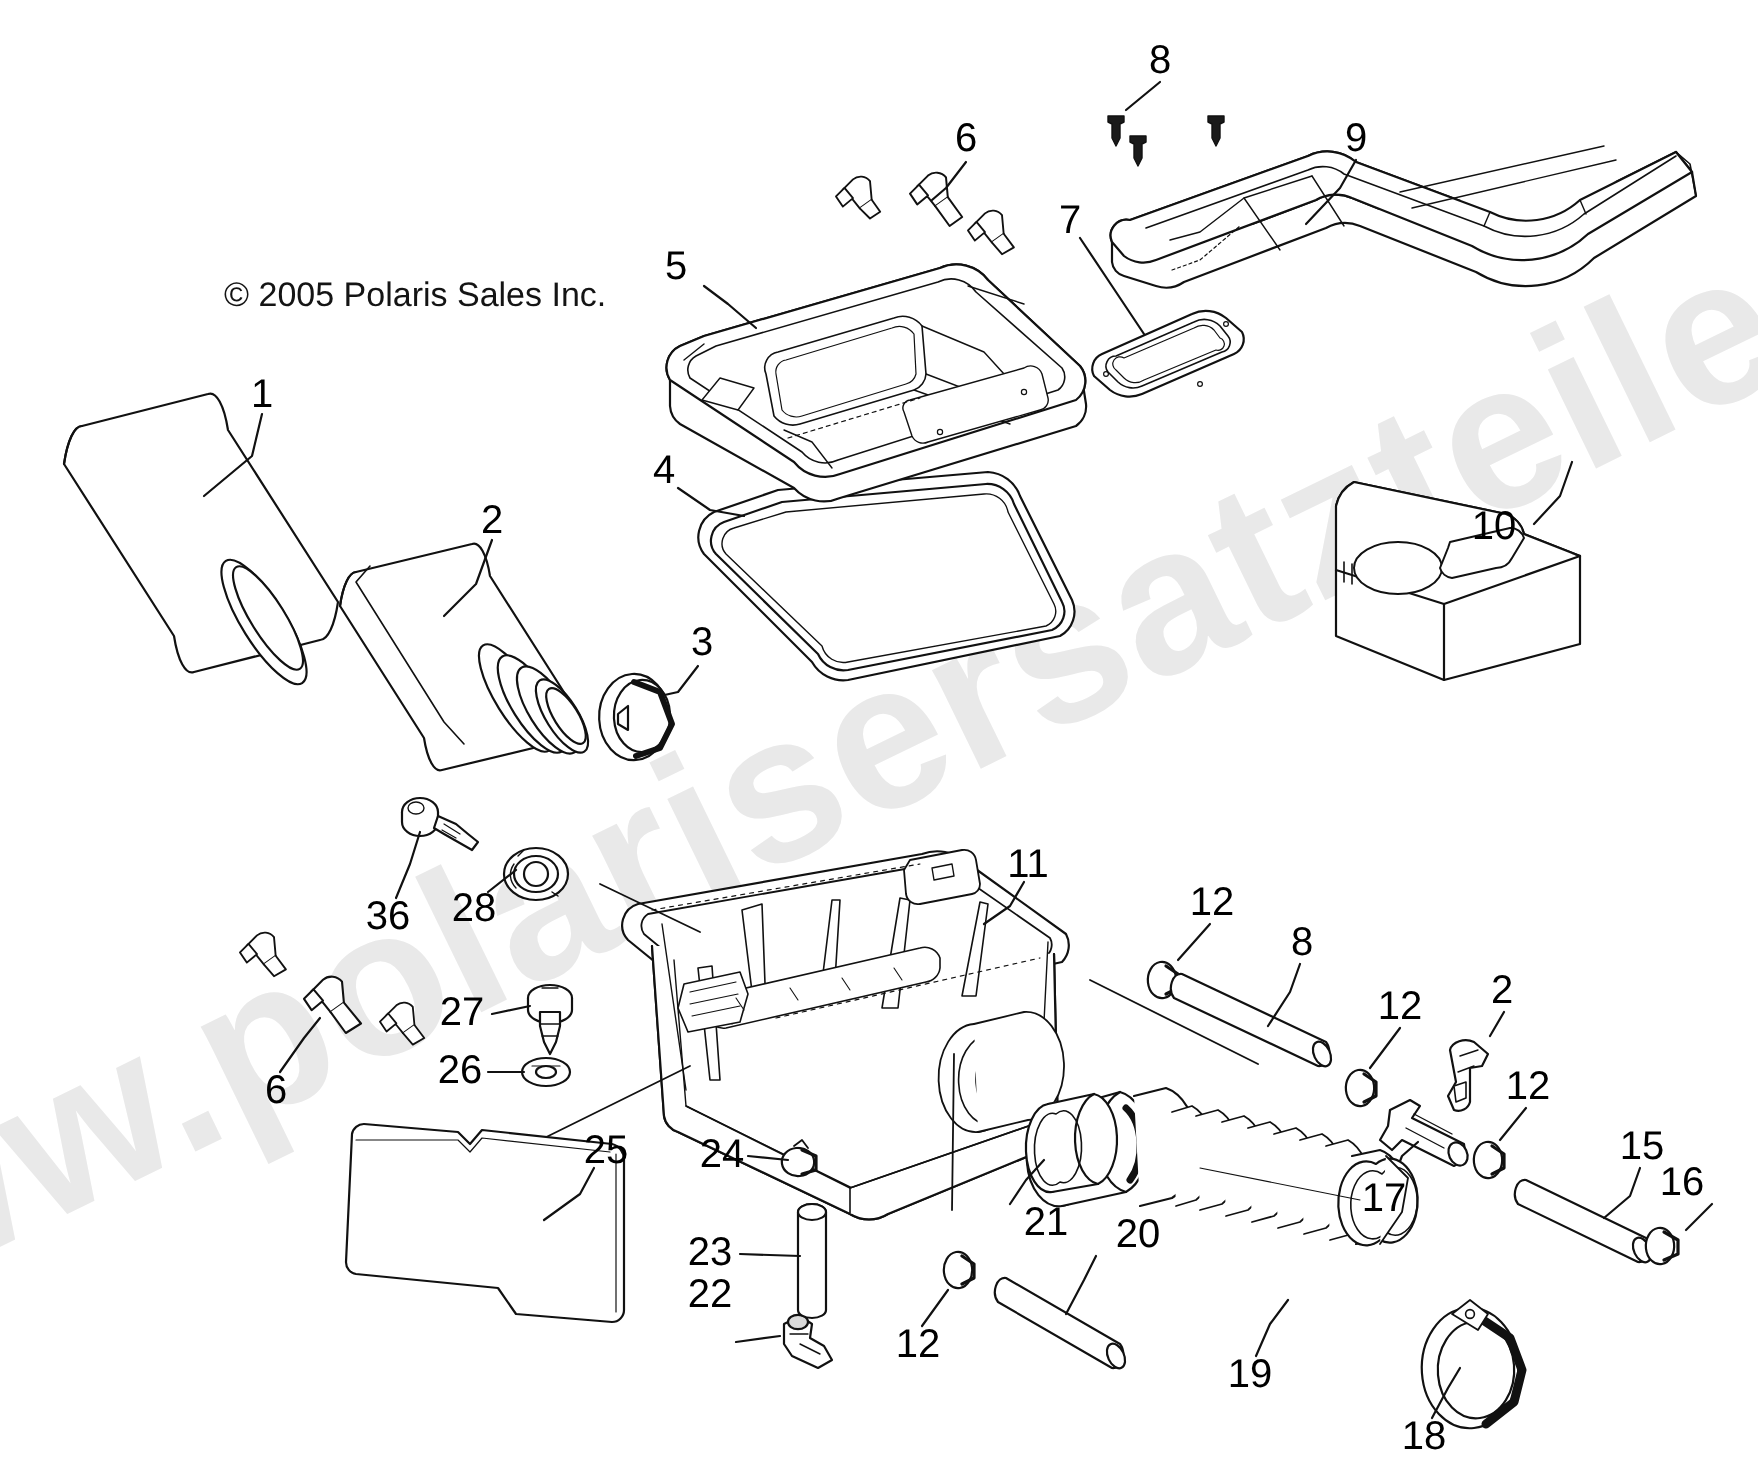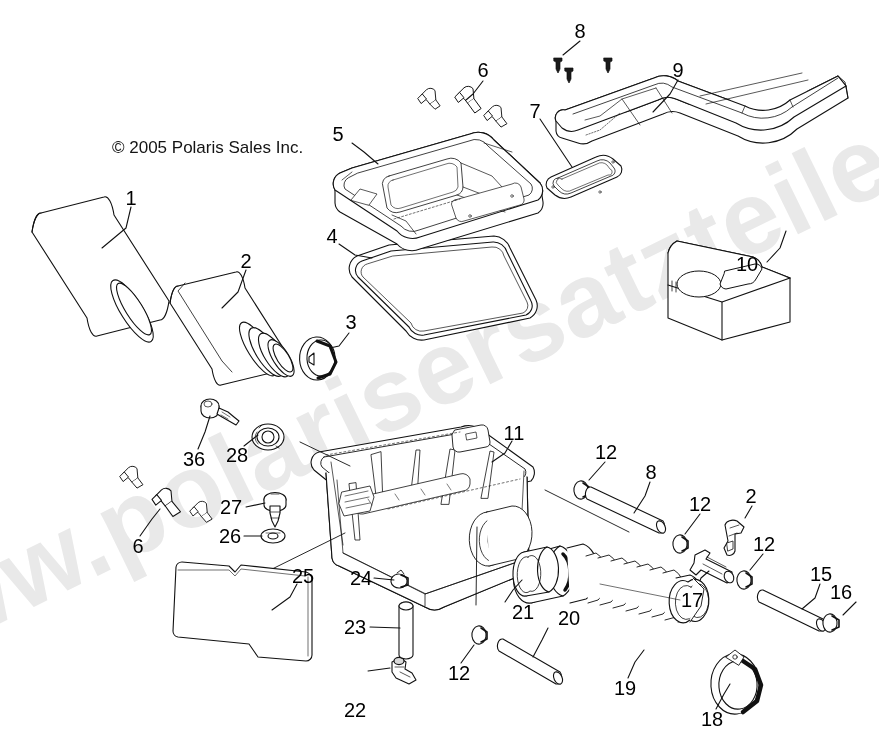--- a/index.html
+++ b/index.html
@@ -407,21 +407,21 @@
       <div class="lbl" style="left: 751px; top: 496px;">2</div>
       <div class="lbl" style="left: 764px; top: 544px;">12</div>
       <div class="lbl" style="left: 821px; top: 574px;">15</div>
       <div class="lbl" style="left: 841px; top: 592px;">16</div>
       <div class="lbl" style="left: 692px; top: 600px;">17</div>
       <div class="lbl" style="left: 712px; top: 719px;">18</div>
       <div class="lbl" style="left: 625px; top: 688px;">19</div>
       <div class="lbl" style="left: 549px; top: 618px; margin-left: 20px;">20</div>
       <div class="lbl" style="left: 500px; top: 612px; margin-left: 23px;">21</div>
       <div class="lbl" style="left: 459px; top: 673px;">12</div>
-      <div class="lbl" style="left: 355px; top: 710px;">22</div>
+      <div class="lbl" style="left: 355px; top: 648px;">22</div>
       <div class="lbl" style="left: 355px; top: 627px;">23</div>
       <div class="lbl" style="left: 361px; top: 578px;">24</div>
       <div class="lbl" style="left: 303px; top: 576px;">25</div>
       <div class="lbl" style="left: 230px; top: 536px;">26</div>
       <div class="lbl" style="left: 231px; top: 507px;">27</div>
       <div class="lbl" style="left: 237px; top: 455px;">28</div>
       <div class="lbl" style="left: 194px; top: 459px;">36</div>
       <div class="lbl" style="left: 138px; top: 546px;">6</div>
     </div>
 

